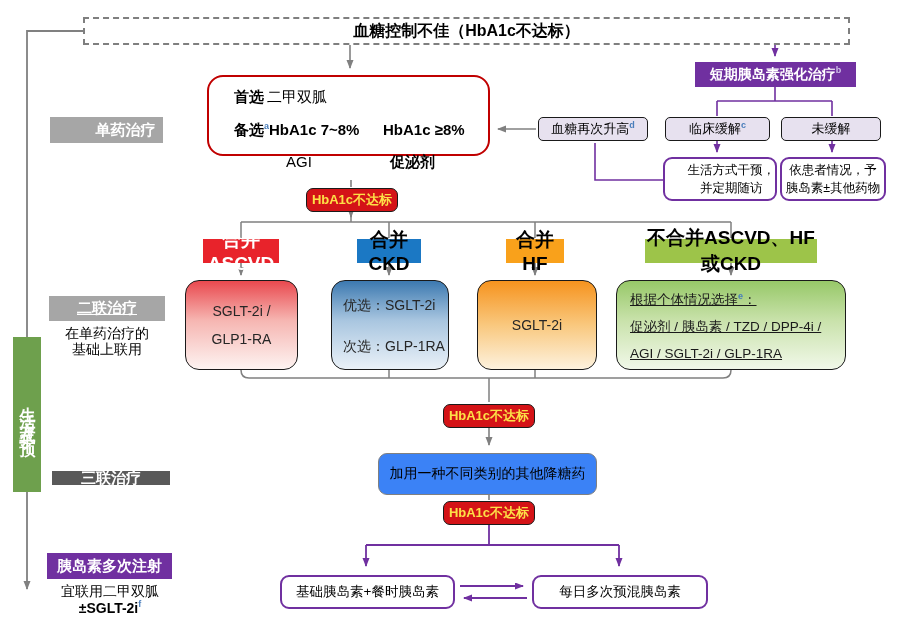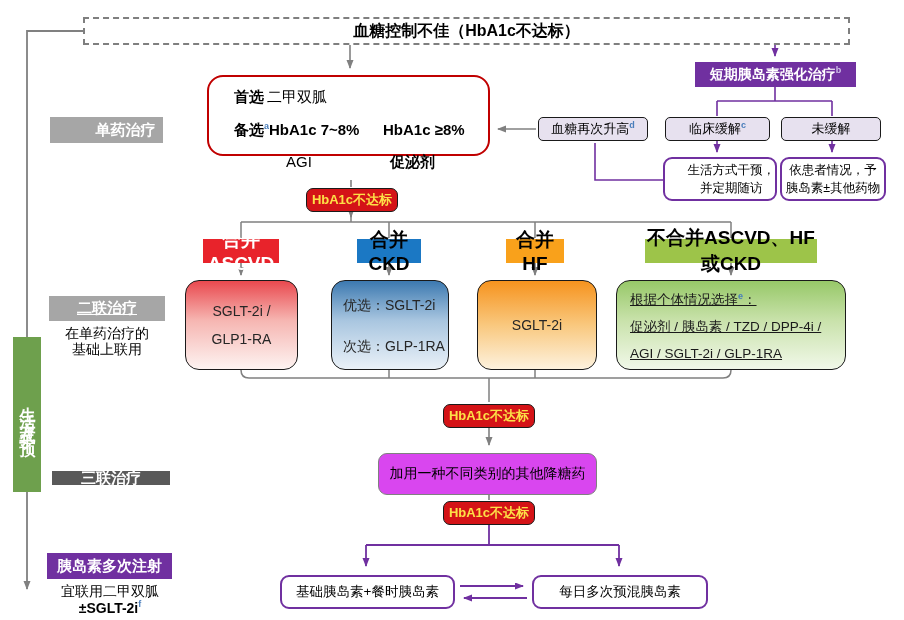--- a/index.html
+++ b/index.html
@@ -22,21 +22,21 @@
   .ppl-box{border:2px solid #7030a0;border-radius:9px;background:#fff;font-size:12.5px;line-height:1.45;}
   .lavchip{background:#e7e1ef;border:1.6px solid #1a1a1a;border-radius:5px;font-size:13px;}
   .badge{background:#d41317;border:1.8px solid #1a1a1a;border-radius:7px;
          color:#fde047;font-weight:bold;font-size:13px;}
   .chip{font-weight:bold;font-size:19px;}
   .gbox{border:1.6px solid #1a1a1a;border-radius:14px;font-size:14px;color:#262626;}
   .gbox-red{background:linear-gradient(180deg,#e9494f 0%,#f6b6b2 45%,#fdf3f1 100%);}
   .gbox-blue{background:linear-gradient(180deg,#3c79b0 0%,#a9c6e0 45%,#eaf1f8 100%);}
   .gbox-orange{background:linear-gradient(180deg,#f6931e 0%,#f9c87e 50%,#fdf2de 100%);}
   .gbox-green{background:linear-gradient(180deg,#97c868 0%,#c9e2ab 45%,#f1f8e9 100%);text-decoration:underline;}
-  .graybox{border:1.6px solid #808080;border-radius:9px;background:#d946ef;font-size:14px;}
+  .graybox{border:1.6px solid #808080;border-radius:9px;background:#3b82f6;font-size:14px;}
   .note{font-size:14px;text-align:center;line-height:16px;}
   .sup{font-size:9px;color:#4a7ebb;font-weight:bold;vertical-align:super;line-height:0;}
   .b{font-weight:bold;}
   .t15{font-size:15px;}
 </style>
 </head>
 <body>
 
 <div id="canvas">
 

